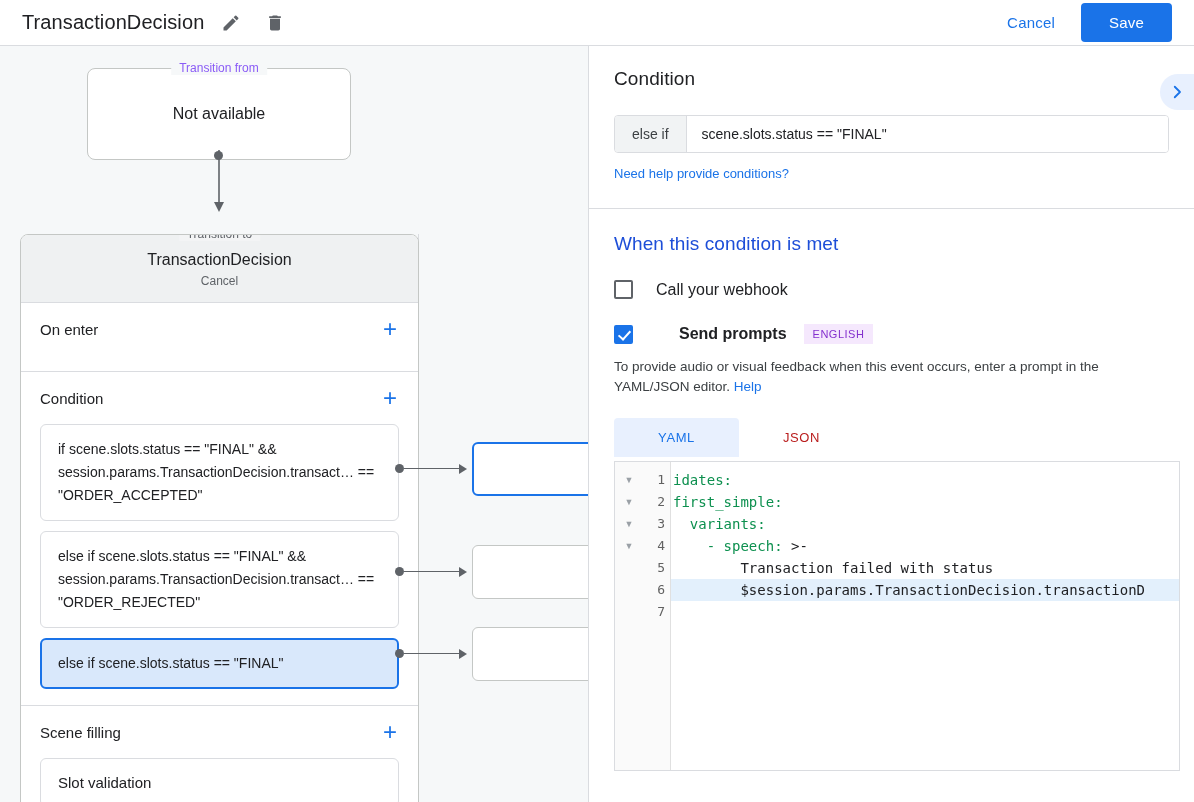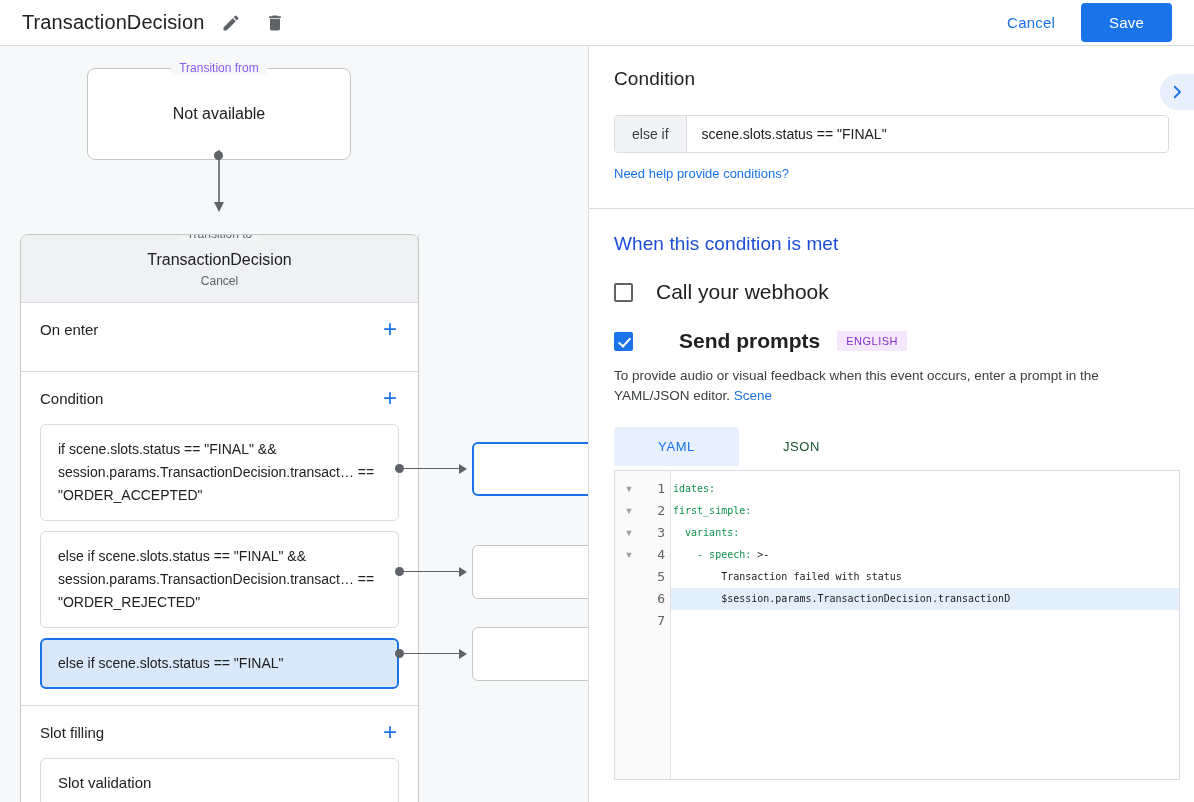--- a/index.html
+++ b/index.html
@@ -163,37 +163,37 @@
     background: #fff; cursor: pointer; flex: none;
   }
   .cbox.checked {
     background: #1a73e8; border-color: #1a73e8; position: relative;
   }
   .cbox.checked::after {
     content: ""; position: absolute; left: 5px; top: 1px;
     width: 5px; height: 10px; border: solid #fff;
     border-width: 0 2px 2px 0; transform: rotate(42deg);
   }
-  .check-label { font-size: 21px; color: #202124; margin-left: 23px; }
+  .check-label { font-size: 16px; color: #202124; margin-left: 23px; }
   .check-label.bold { font-weight: bold; margin-left: 46px; }
   .badge {
     margin-left: 17px; background: #f5e8fd; color: #8430ce;
     font-size: 11px; letter-spacing: .5px; padding: 4px 9px; border-radius: 0;
   }
   .desc {
     font-size: 13.5px; color: #3c4043; line-height: 20px; margin-top: 13px;
     max-width: 556px;
   }
   .desc a { color: #1a73e8; text-decoration: none; cursor: pointer; }
 
   
   .tabs { display: flex; margin-top: 21px; align-items: flex-end; }
   .tab {
     font-size: 13px; letter-spacing: .6px; padding: 12px 0; width: 125px;
-    text-align: center; color: #14532d; cursor: pointer; border-radius: 4px 4px 0 0;
+    text-align: center; color: #b91c1c; cursor: pointer; border-radius: 4px 4px 0 0;
   }
   .tab.active { background: #e8f0fe; color: #1a73e8; }
 
   
   .editor {
     margin-top: 4px; border: 1px solid #dadce0; border-left: 1px solid #dadce0;
     height: 310px; display: flex; background: #fff; overflow: hidden;
     width: 566px;
   }
   .fold-col { width: 28px; background: #fafafa; padding-top: 7px; }
@@ -202,21 +202,21 @@
     font-size: 9px; color: #9aa0a6;
   }
   .gutter {
     width: 28px; background: #fafafa; text-align: right; padding: 7px 5px 0 0;
     font-family: "DejaVu Sans Mono", monospace; font-size: 13px; color: #616161;
     border-right: 1px solid #e0e0e0;
   }
   .gutter div { height: 22px; line-height: 22px; }
   .code {
     flex: 1; padding-top: 7px; font-family: "DejaVu Sans Mono", monospace;
-    font-size: 10px; white-space: pre; overflow: hidden;
+    font-size: 14px; white-space: pre; overflow: hidden;
   }
   .code .ln { height: 22px; line-height: 22px; padding-left: 2px; }
   .code .ln.hl { background: #e3f0fc; }
   .k { color: #0d904f; }
   .t { color: #202124; }
 </style>
 </head>
 <body>
 
 <div class="app">
@@ -276,21 +276,21 @@
           <span class="section-title">Condition</span>
           <span class="plus">+</span>
         </div>
         <div class="cond-card">if scene.slots.status == "FINAL" &amp;&amp; session.params.TransactionDecision.transact… == "ORDER_ACCEPTED"</div>
         <div class="cond-card">else if scene.slots.status == "FINAL" &amp;&amp; session.params.TransactionDecision.transact… == "ORDER_REJECTED"</div>
         <div class="cond-card selected">else if scene.slots.status == "FINAL"</div>
       </div>
 
       <div class="section noborder">
         <div class="section-head">
-          <span class="section-title">Slot filling</span>
+          <span class="section-title">Scene filling</span>
           <span class="plus">+</span>
         </div>
         <div class="slot-card">Slot validation</div>
       </div>
     </div>
 
     <div class="edge-dot" style="left:395px; top:418px;"></div>
     <div class="hline" style="left:404px; top:422px; width:56px;"></div>
     <div class="harrow" style="left:459px; top:418px;"></div>
     <div class="target-box active" style="left:472px; top:396px;"></div>
@@ -333,21 +333,21 @@
         <span class="check-label">Call your webhook</span>
       </div>
 
       <div class="check-row">
         <div class="cbox checked"></div>
         <span class="check-label bold">Send prompts</span>
         <span class="badge">ENGLISH</span>
       </div>
 
       <div class="desc">
-        <span>To provide audio or visual feedback when this event occurs, enter a prompt in the YAML/JSON editor. </span><a>Scene</a>
+        <span>To provide audio or visual feedback when this event occurs, enter a prompt in the YAML/JSON editor. </span><a>Help</a>
       </div>
 
       <div class="tabs">
         <div class="tab active">YAML</div>
         <div class="tab">JSON</div>
       </div>
 
       <div class="editor">
         <div class="fold-col" id="fold-col">
             <div class="fold">▼</div>

